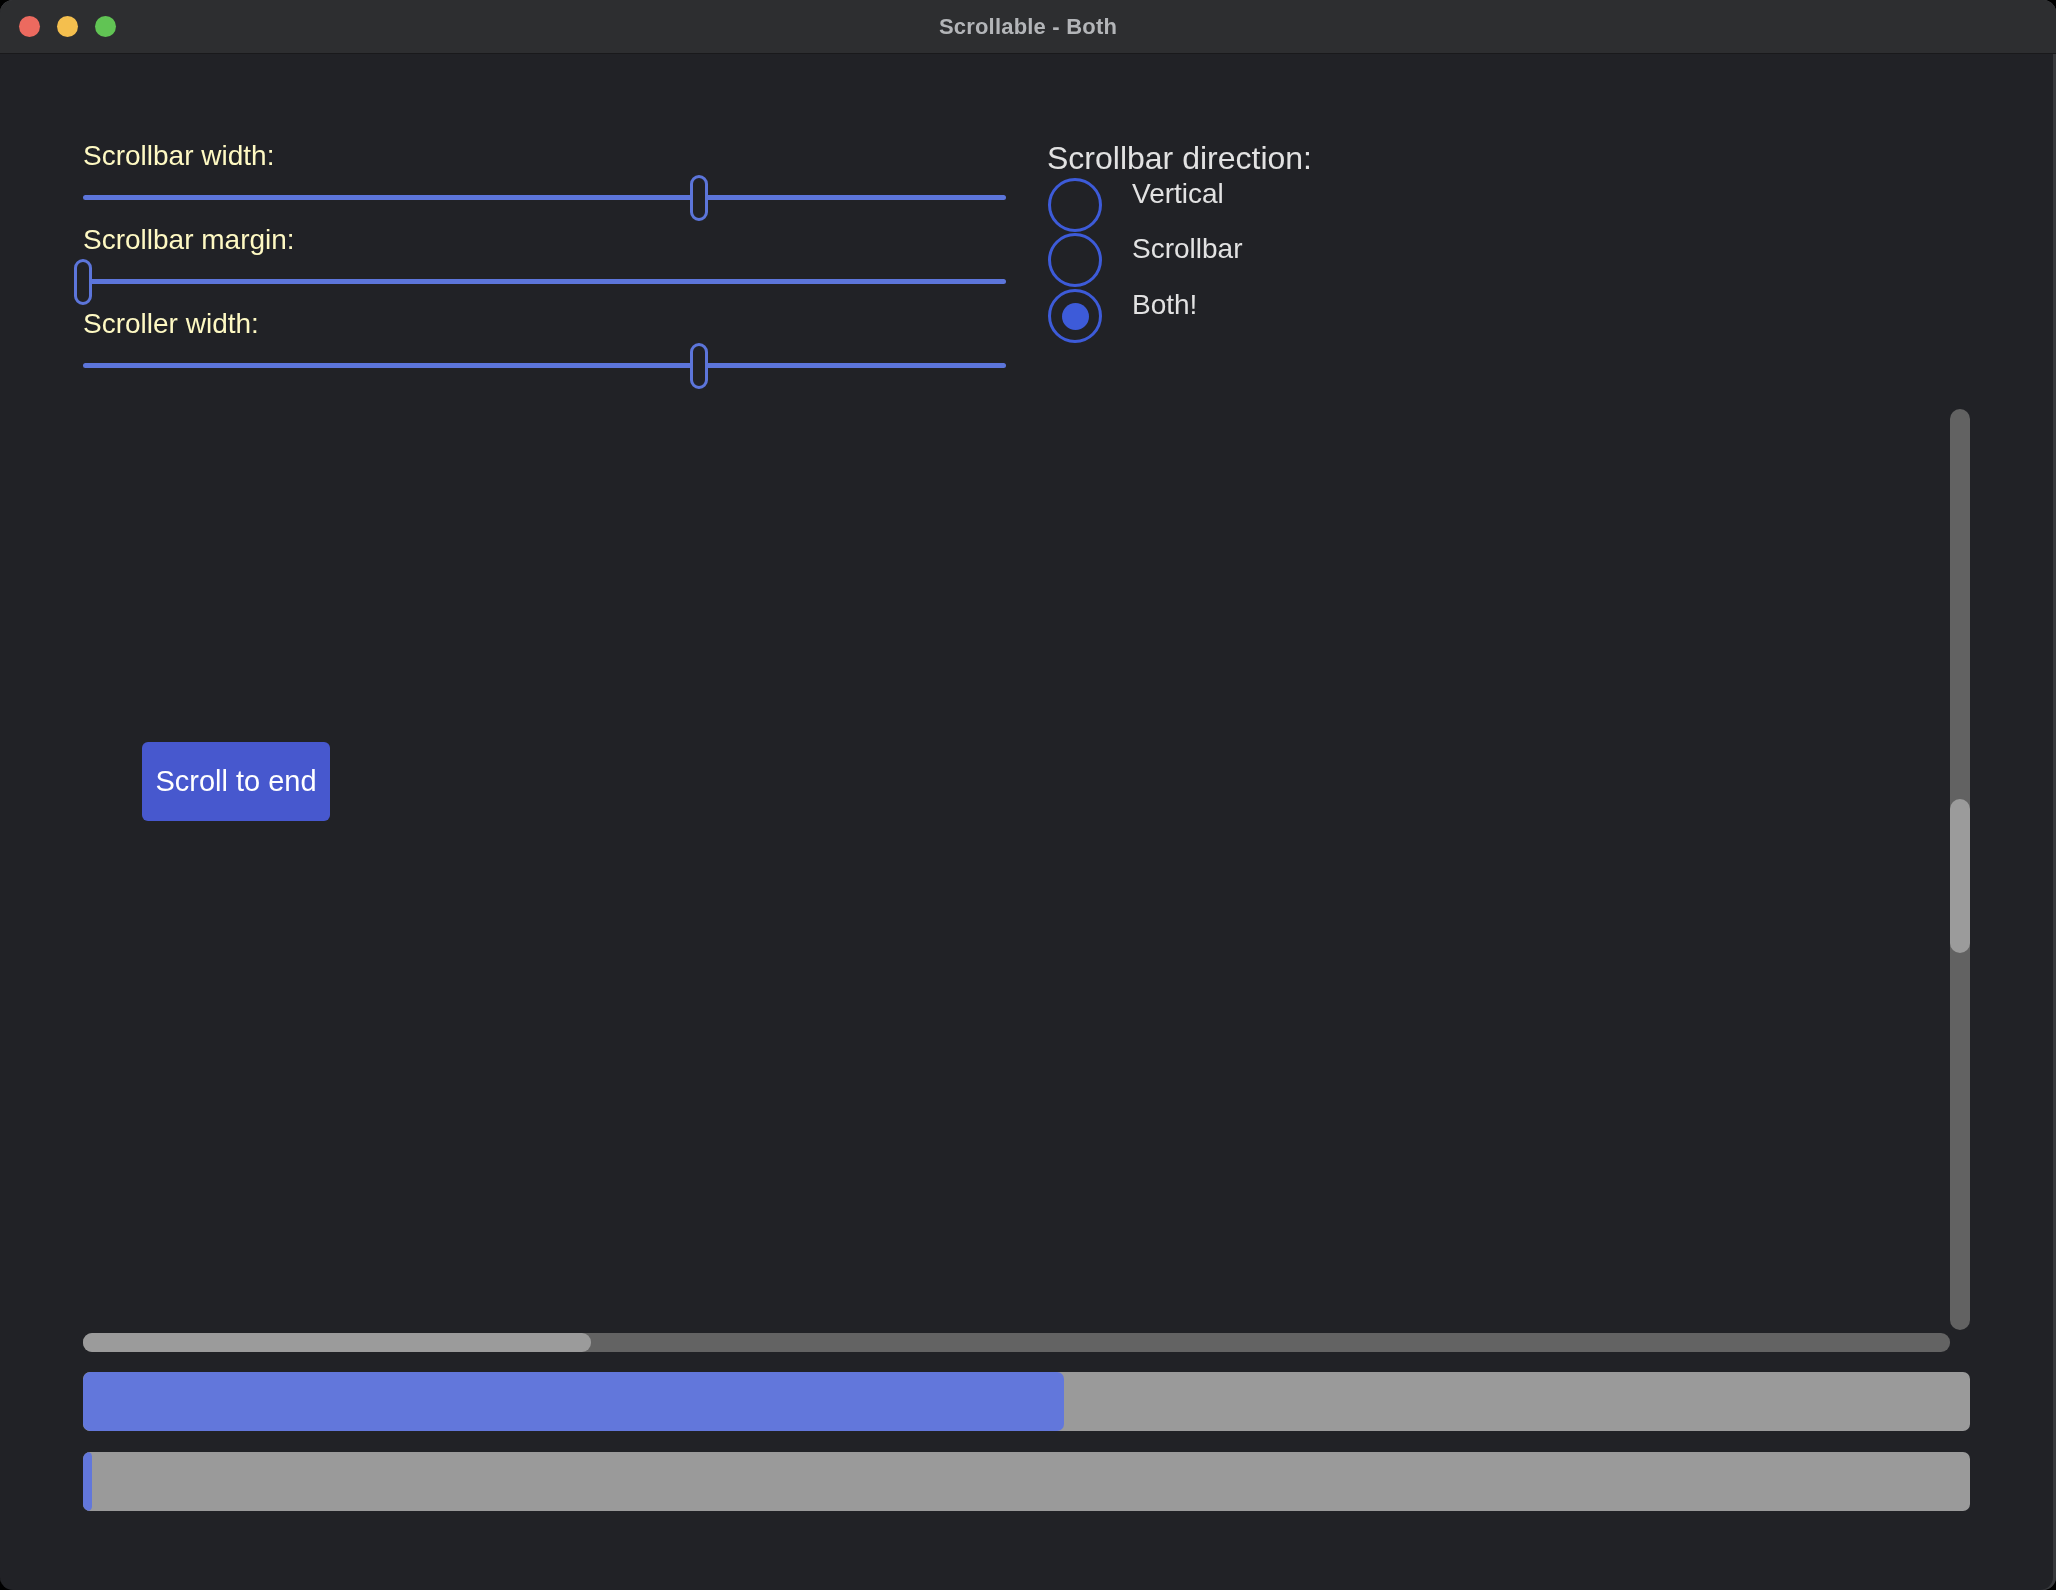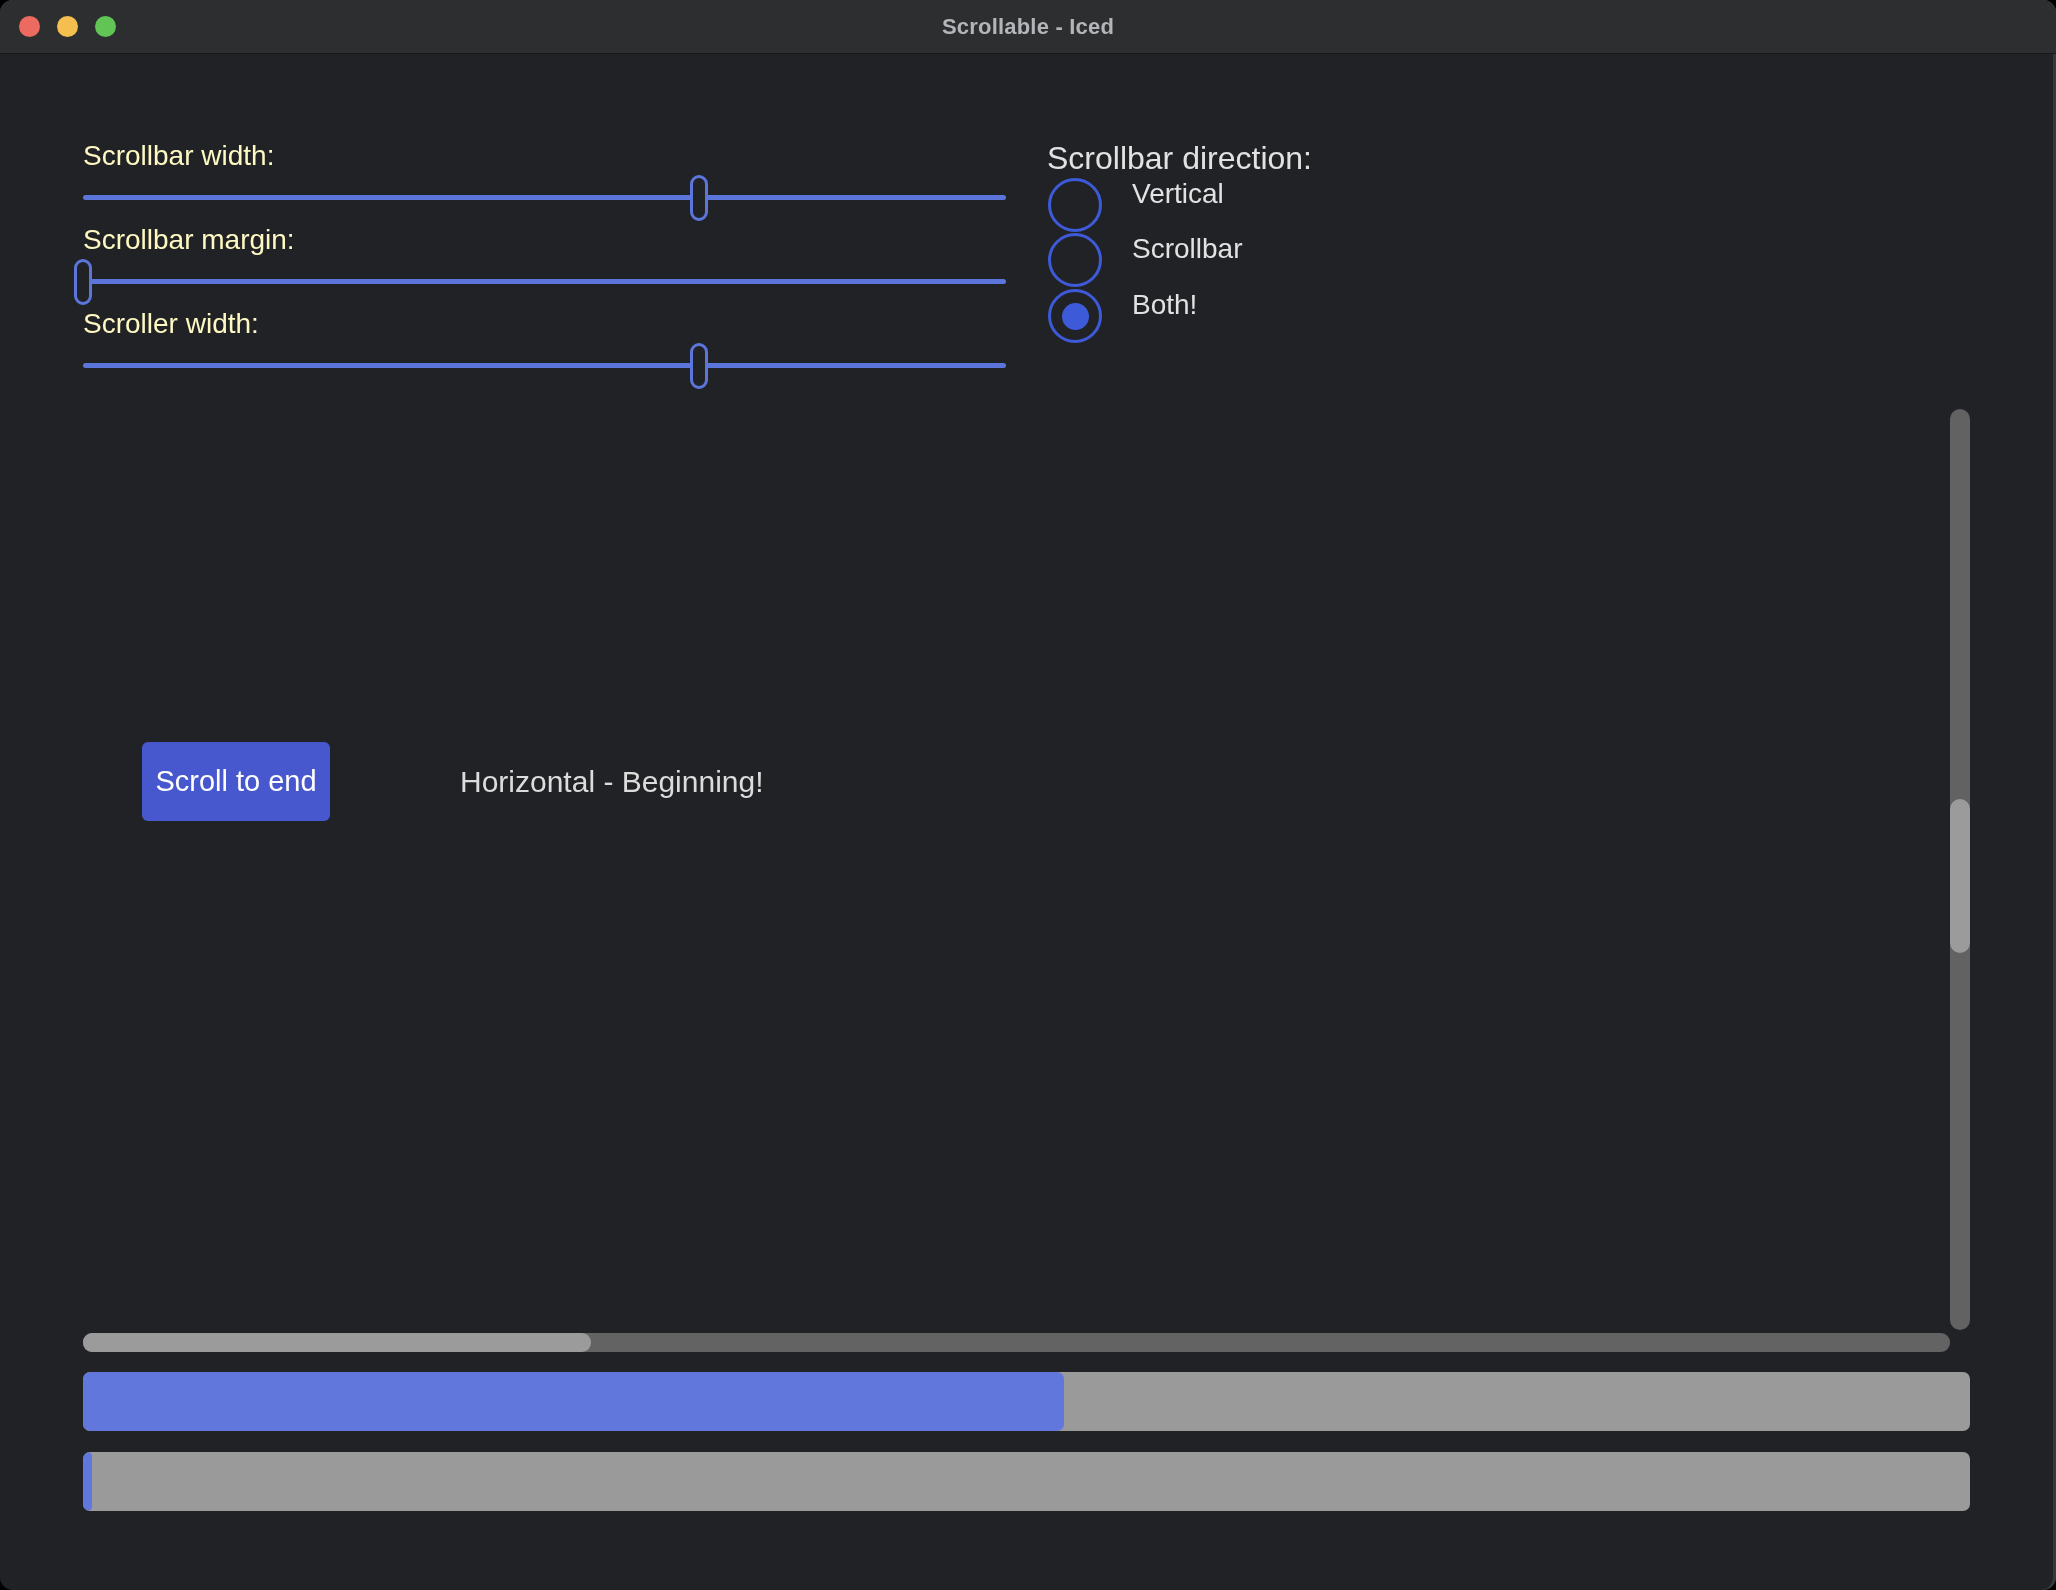--- a/index.html
+++ b/index.html
@@ -92,21 +92,21 @@
 <body style="--bg: #212226; --accent: #5c75da; --accent-radio: #3d5bd9; --button: #4758ce; --progress: #6277db;">
 
 <div class="window">
 
   <div class="titlebar">
     <div class="traffic">
       <div class="tl-dot tl-close"></div>
       <div class="tl-dot tl-min"></div>
       <div class="tl-dot tl-zoom"></div>
     </div>
-    <div class="title-text">Scrollable - Iced</div>
+    <div class="title-text">Scrollable - Both</div>
   </div>
 
   <div class="slider-label" style="top:140px">Scrollbar width:</div>
   <div class="slider" style="top:175px">
     <div class="track"></div>
     <div class="handle" style="left: 66.7%;"></div>
   </div>
 
   <div class="slider-label" style="top:224px">Scrollbar margin:</div>
   <div class="slider" style="top:259px">
@@ -131,21 +131,20 @@
     <div class="radio-label">Scrollbar</div>
   </div>
   <div class="radio-row selected" style="top:289px">
     <div class="radio-circle">
         <div class="radio-dot"></div>
       </div>
     <div class="radio-label">Both!</div>
   </div>
 
   <button class="scroll-btn">Scroll to end</button>
-  <div class="status-text">Horizontal - Beginning!</div>
 
   <div class="v-scrollbar">
     <div class="v-thumb" style="top: 42.3%; height: 16.8%;"></div>
   </div>
   <div class="h-scrollbar">
     <div class="h-thumb" style="left: 0%; width: 27.2%;"></div>
   </div>
 
   <div class="progress progress-1">
     <div class="fill" style="width: 52%;"></div>

